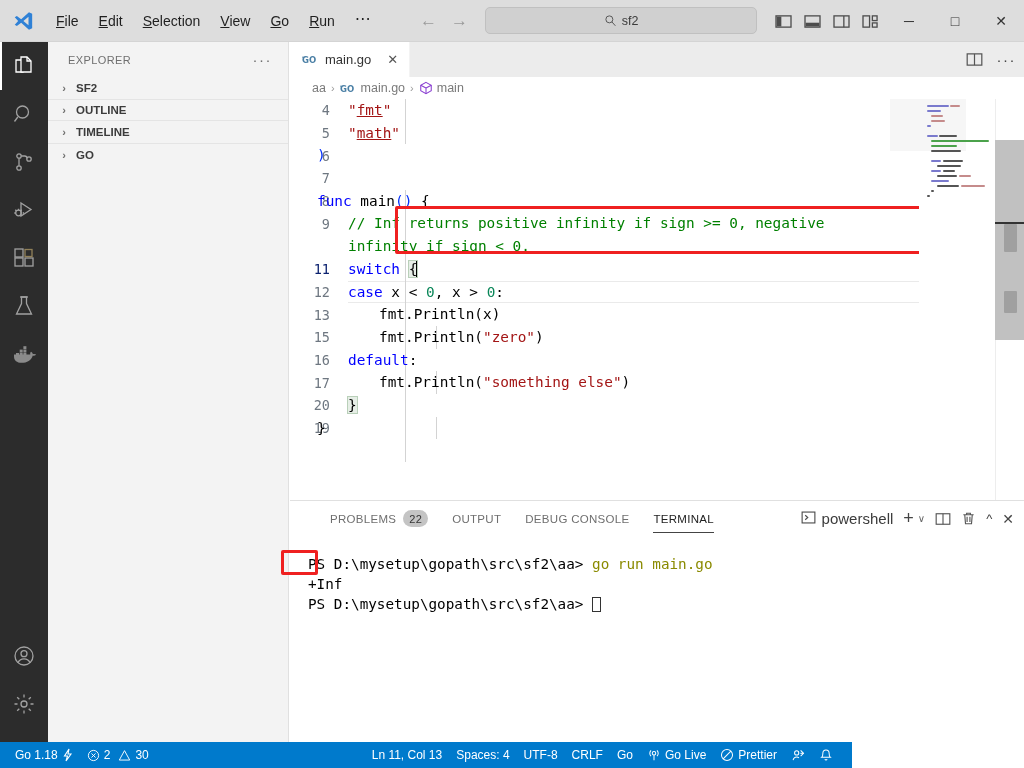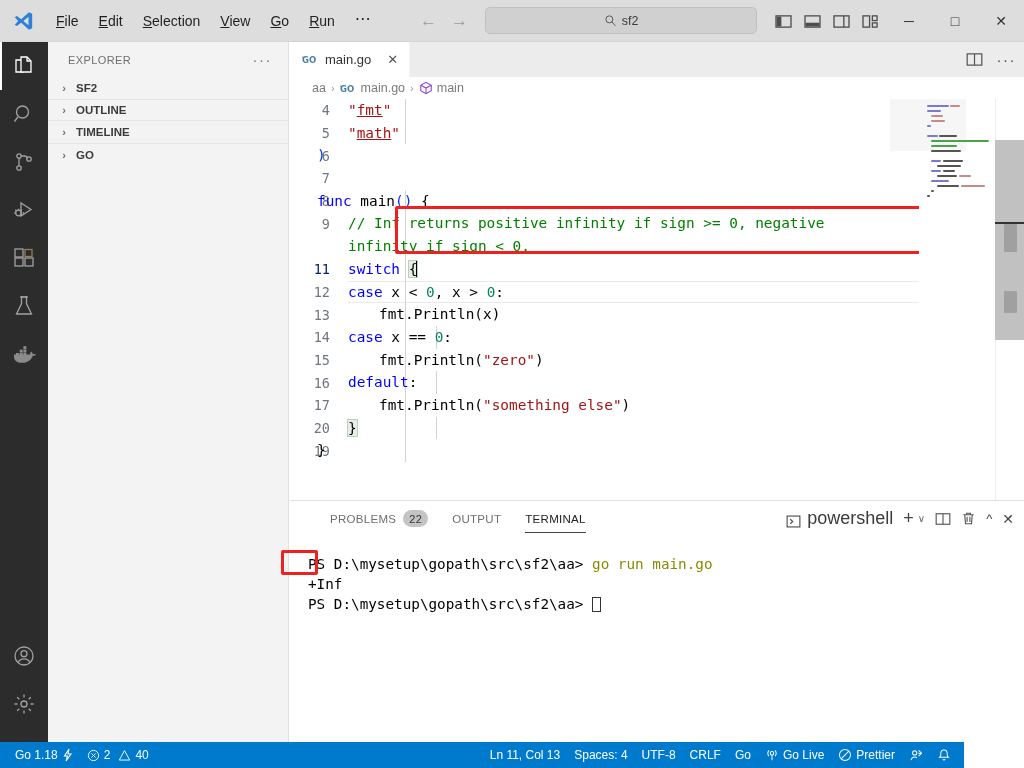--- a/index.html
+++ b/index.html
@@ -148,38 +148,38 @@
     height: 35px; display: flex; align-items: center; gap: 7px; padding: 0 12px;
     font-size: 11.5px; letter-spacing: .3px; color: #6f6f6f; cursor: default; position: relative;
   }
   .ptab.active { color: #222; }
   .ptab.active::after { content: ""; position: absolute; left: 12px; right: 12px; bottom: 3px; height: 1px; background: #444; }
   .badge {
     background: #c4c4c4; color: #333; border-radius: 9px; min-width: 22px; height: 17px;
     display: inline-flex; align-items: center; justify-content: center; font-size: 11px; padding: 0 6px;
   }
   .panel-actions { position: absolute; right: 10px; top: 0; height: 35px; display: flex; align-items: center; gap: 10px; }
-  .term-name { display: flex; align-items: flex-end; gap: 6px; font-size: 18px; color: #3b3b3b; }
+  .term-name { display: flex; align-items: flex-start; gap: 6px; font-size: 15px; color: #3b3b3b; }
 
   .terminal {
     position: absolute; left: 0; top: 35px; width: 734px; height: 207px;
     background: #fff; padding: 18px 0 0 18px;
   }
   .tline { font-family: "DejaVu Sans Mono", monospace; font-size: 14.3px; line-height: 20px; color: #000; white-space: pre; }
   .t-cmd { color: #8a8a00; }
   .t-cursor { display: inline-block; width: 9px; height: 15px; border: 1px solid #333; vertical-align: -3px; }
 
   
   .statusbar {
-    position: absolute; left: 0; bottom: 0; width: 964px; height: 26px;
+    position: absolute; left: 0; bottom: 0; width: 852px; height: 26px;
     background: #007acc; color: #fff; display: flex; align-items: center;
     font-size: 12px;
   }
   .sb-left { display: flex; align-items: center; padding-left: 8px; gap: 0; }
-  .sb-right { margin-left: auto; display: flex; align-items: center; padding-right: 6px; }
+  .sb-right { margin-left: auto; display: flex; align-items: center; padding-right: 12px; }
   .si { display: flex; align-items: center; gap: 4px; padding: 0 7px; height: 26px; cursor: default; }
   svg { display: block; }
 </style>
 </head>
 <body>
 
 <div id="app">
 
   <div class="titlebar">
     <div class="vscode-logo">
@@ -446,24 +446,20 @@
         <div class="row">
           <span class="lnum">12</span>
           <span class="ltext"><span class="kw">case</span> x &lt; <span class="num">0</span>, x &gt; <span class="num">0</span>:</span>
         </div>
 
         <div class="row">
           <span class="lnum">13</span>
           <span class="ltext" style="margin-left:31px">fmt.<span class="fn">Println</span>(x)</span>
         </div>
 
-        <div class="row">
-          <span class="lnum">14</span>
-          <span class="ltext"><span class="kw">case</span> x == <span class="num">0</span>:</span>
-        </div>
 
         <div class="row">
           <span class="lnum">15</span>
           <span class="ltext" style="margin-left:31px">fmt.<span class="fn">Println</span>(<span class="str">"zero"</span>)</span>
         </div>
 
         <div class="row">
           <span class="lnum">16</span>
           <span class="ltext"><span class="kw">default</span>:</span>
         </div>
@@ -524,20 +520,23 @@
 
   <div class="panel">
     <div class="panel-tabs">
       <div class="ptab">
         <span>PROBLEMS</span>
         <span class="badge">22</span>
       </div>
       <div class="ptab">
         <span>OUTPUT</span>
       </div>
+      <div class="ptab">
+        <span>DEBUG CONSOLE</span>
+      </div>
       <div class="ptab active">
         <span>TERMINAL</span>
       </div>
 
       <div class="panel-actions">
         <span class="term-name">
           <span>
             <svg width="15" height="15" viewBox="0 0 16 16" fill="none" stroke="#4d4d4d" stroke-width="1.2">
               <rect x="1.2" y="2.2" width="13.6" height="11.6"></rect>
                 <path d="M4.5 5.6 7.2 8l-2.7 2.4"></path>
@@ -588,21 +587,21 @@
               <circle cx="8" cy="8" r="6.3"></circle>
               <path d="M5.5 5.5l5 5M10.5 5.5l-5 5"></path>
             </svg>
         </span>
         <span>2</span>
         <span style="margin-left:4px">
           <svg width="13" height="13" viewBox="0 0 16 16" fill="none" stroke="#fff" stroke-width="1.15">
               <path d="M8 2 1.6 13.6h12.8z"></path>
             </svg>
         </span>
-        <span>40</span>
+        <span>30</span>
       </div>
     </div>
 
     <div class="sb-right">
       <div class="si">
         <span>Ln 11, Col 13</span>
       </div>
       <div class="si">
         <span>Spaces: 4</span>
       </div>

